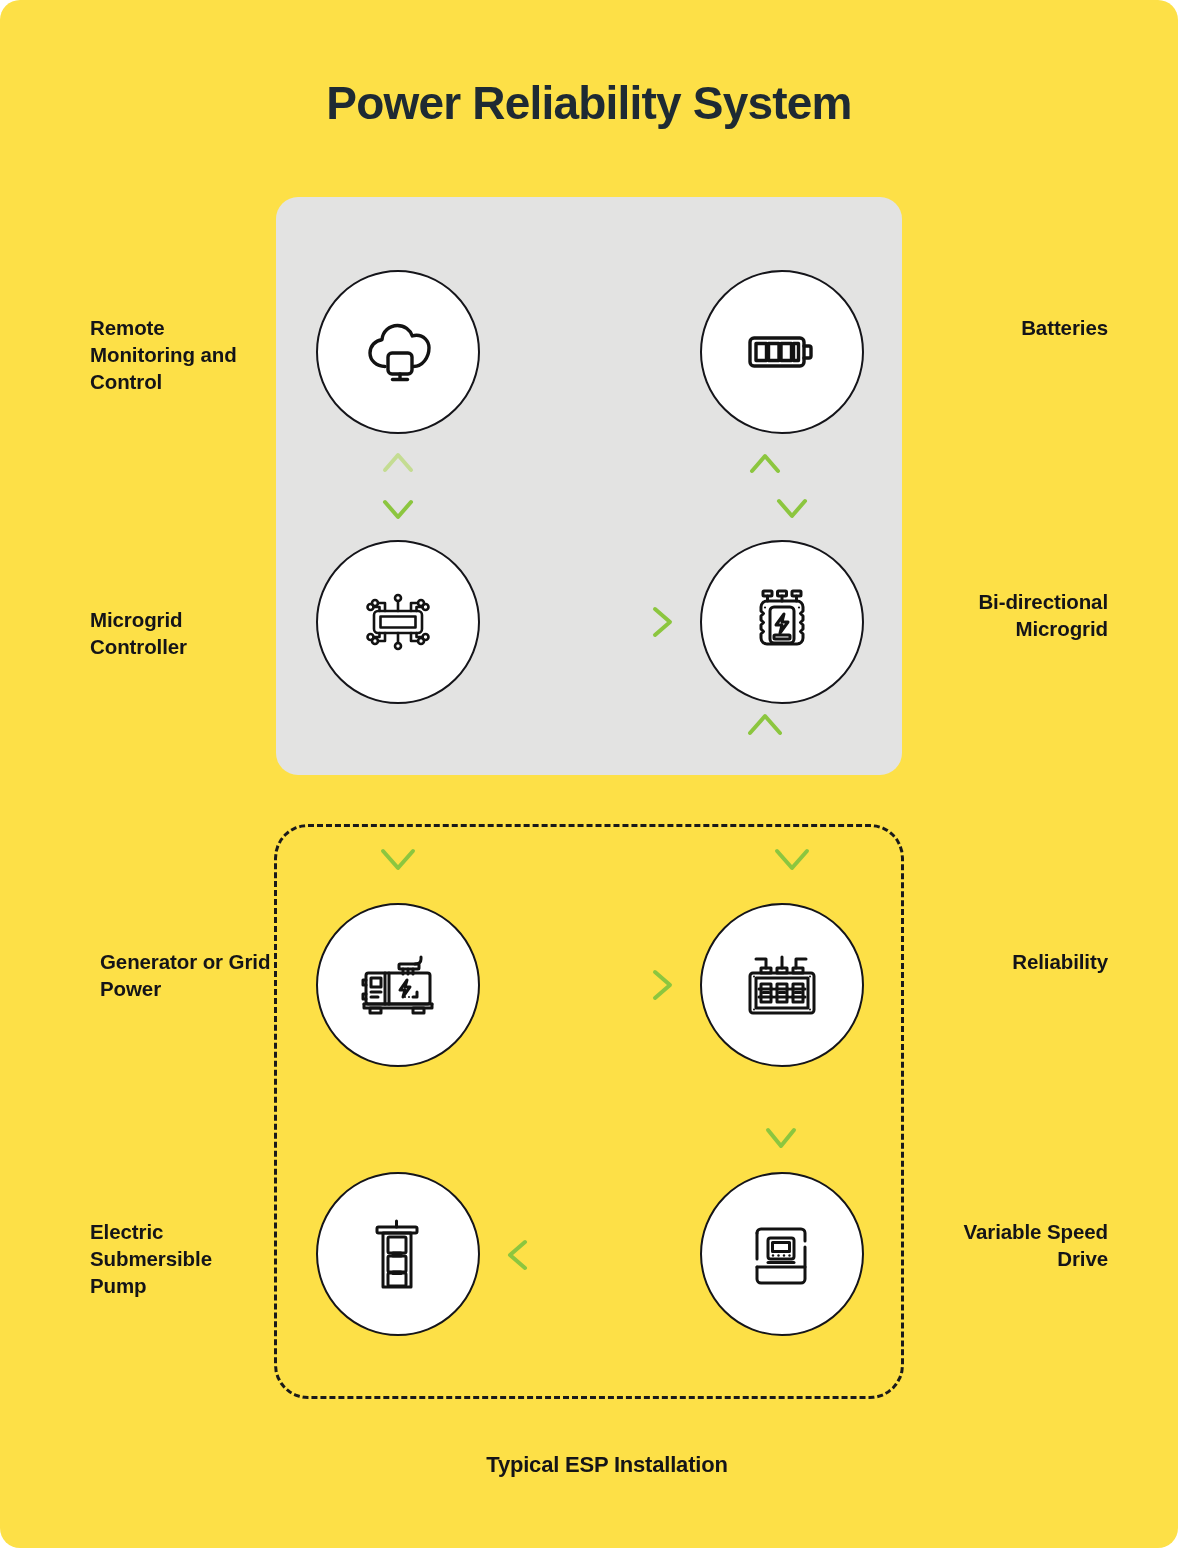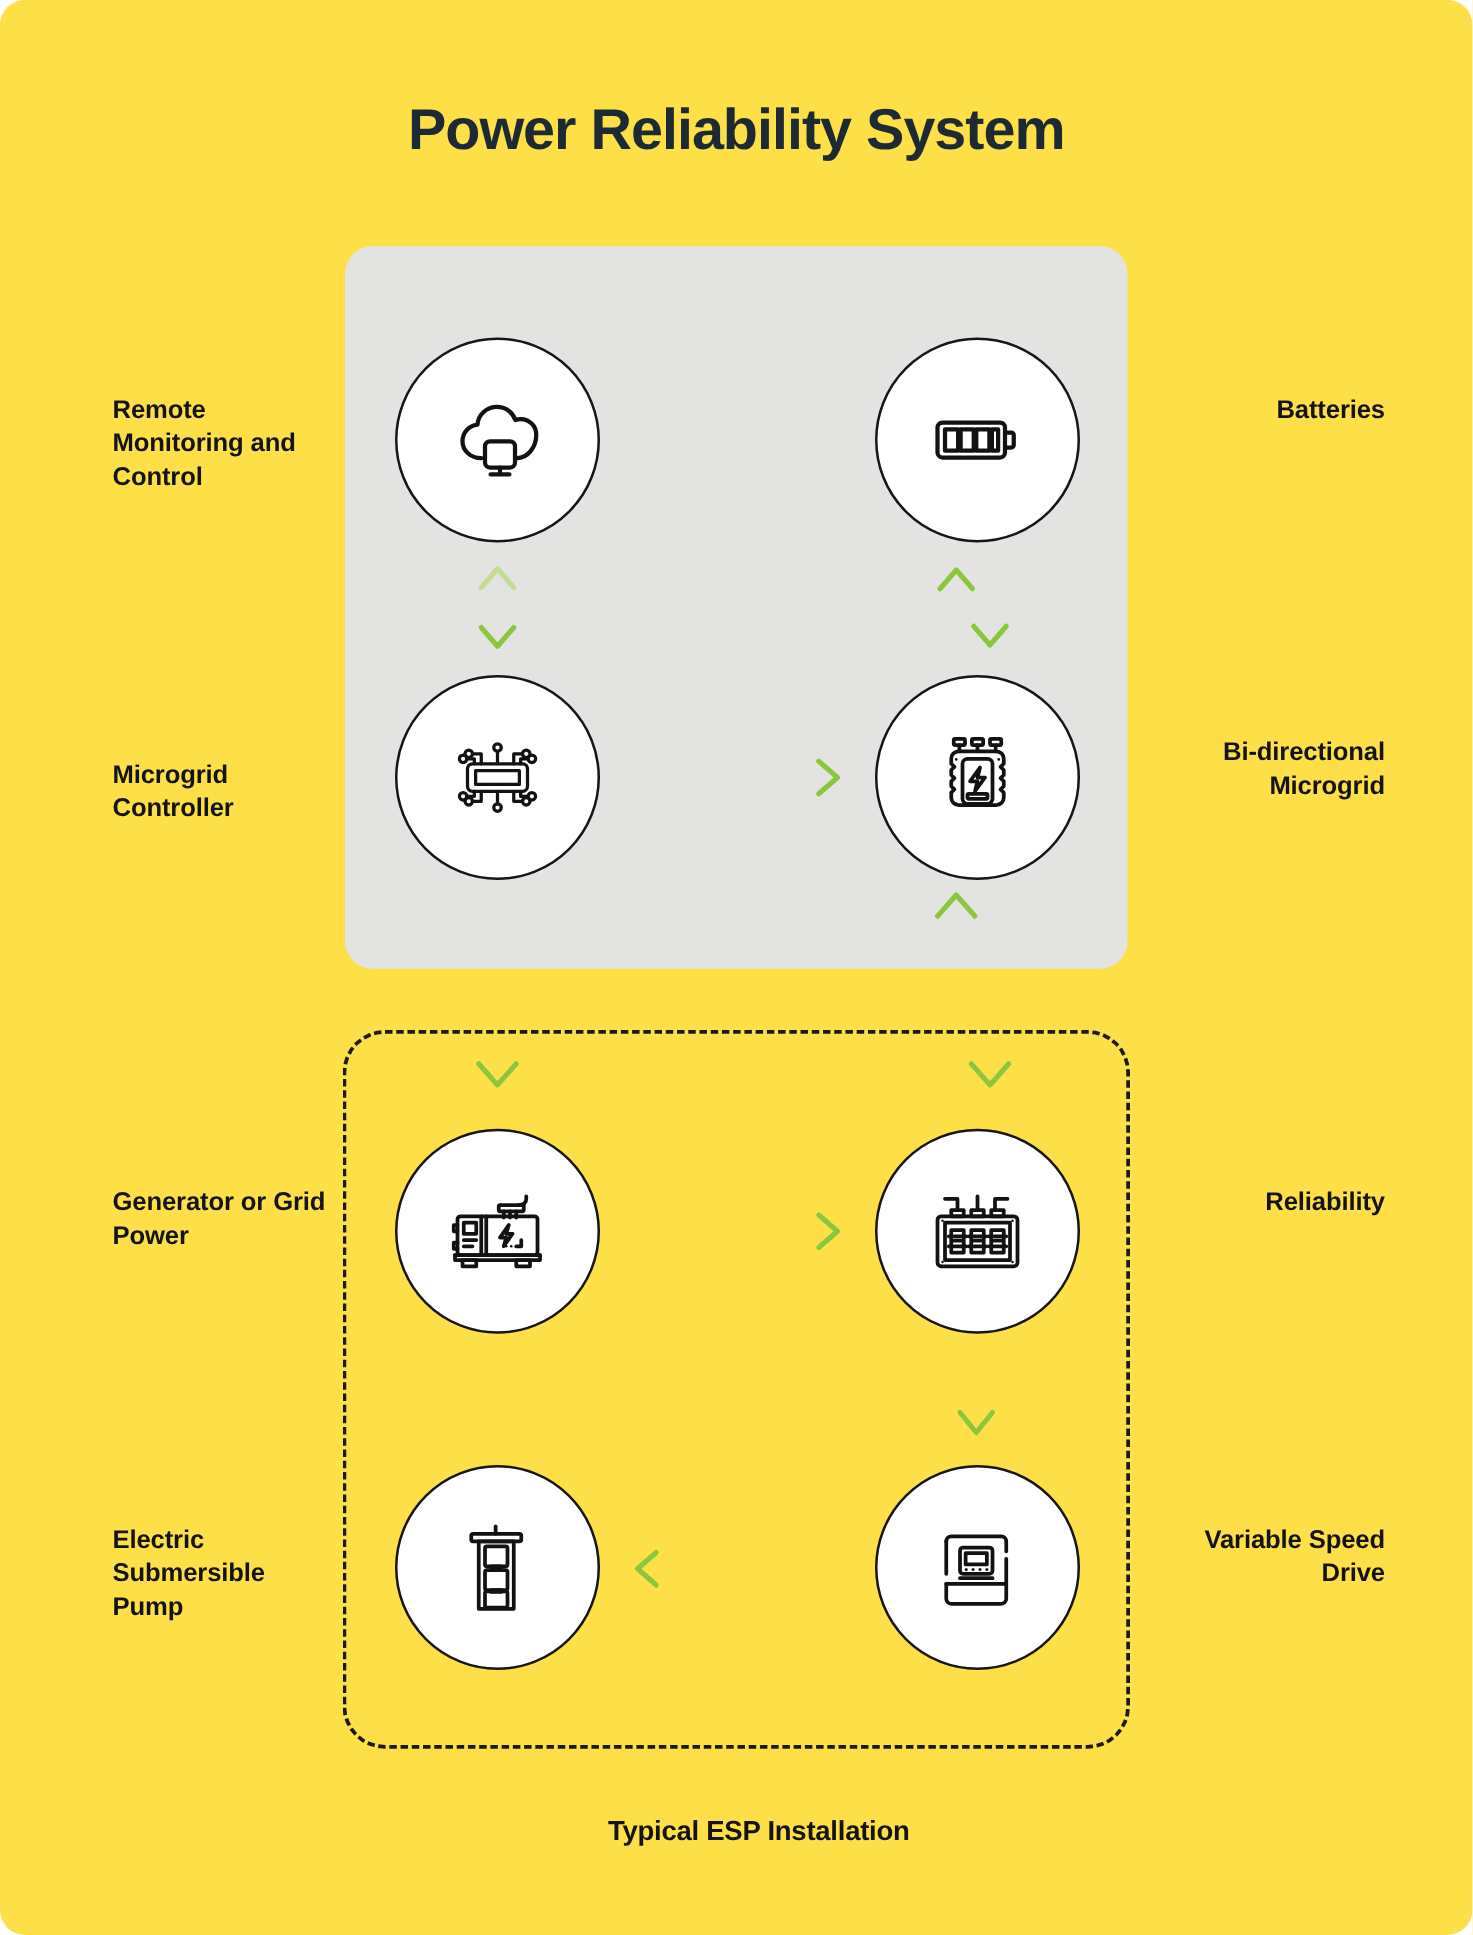--- a/index.html
+++ b/index.html
@@ -256,21 +256,21 @@
         <path d="M45 35 l-8 11 h6 l-2 8 l8 -11 h-6 z"></path>
         <rect x="35" y="56" width="16" height="4" rx="1"></rect>
         <circle cx="26" cy="28.5" r="1.1" fill="#121212" stroke="none"></circle>
         <circle cx="60" cy="28.5" r="1.1" fill="#121212" stroke="none"></circle>
         <circle cx="26" cy="64" r="1.1" fill="#121212" stroke="none"></circle>
         <circle cx="60" cy="64" r="1.1" fill="#121212" stroke="none"></circle>
       </g>
     </svg>
   </div>
 
-  <div class="label left" style="top:948px;">Generator or Grid Power</div>
+  <div class="label left" style="top:948px;margin-left:10px;">Generator or Grid Power</div>
   <div class="node" style="left:316px; top:903px;">
     <svg width="86" height="86" viewBox="0 0 86 86">
       <g fill="none" stroke="#121212" stroke-width="3" stroke-linecap="round" stroke-linejoin="round">
 
         <rect x="44" y="22" width="20" height="5" rx="1"></rect>
         <path d="M60 22 q6 0 6 -5 v-2"></path>
         <path d="M48 27 v5 M53 27 v5 M58 27 v5"></path>
 
         <rect x="11" y="31" width="64" height="31" rx="2.5"></rect>
         <path d="M30 31 v31 M34 31 v31"></path>

